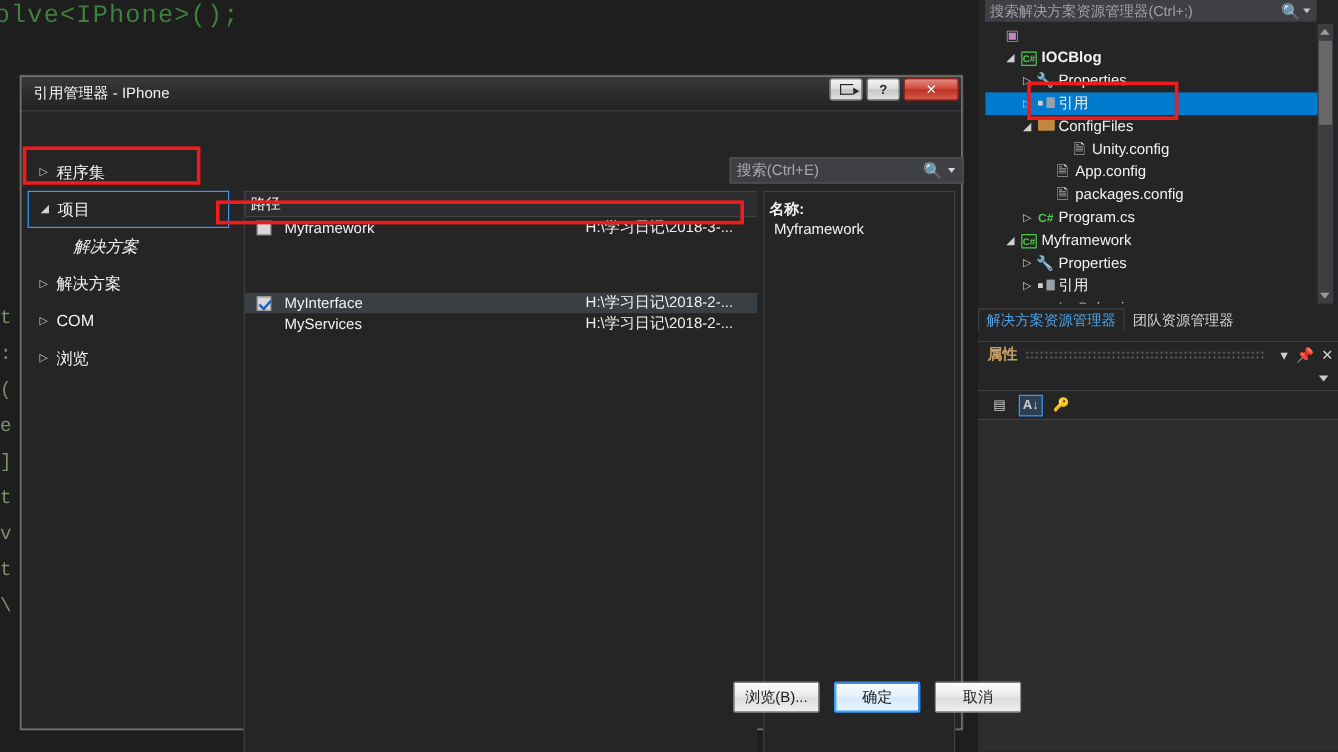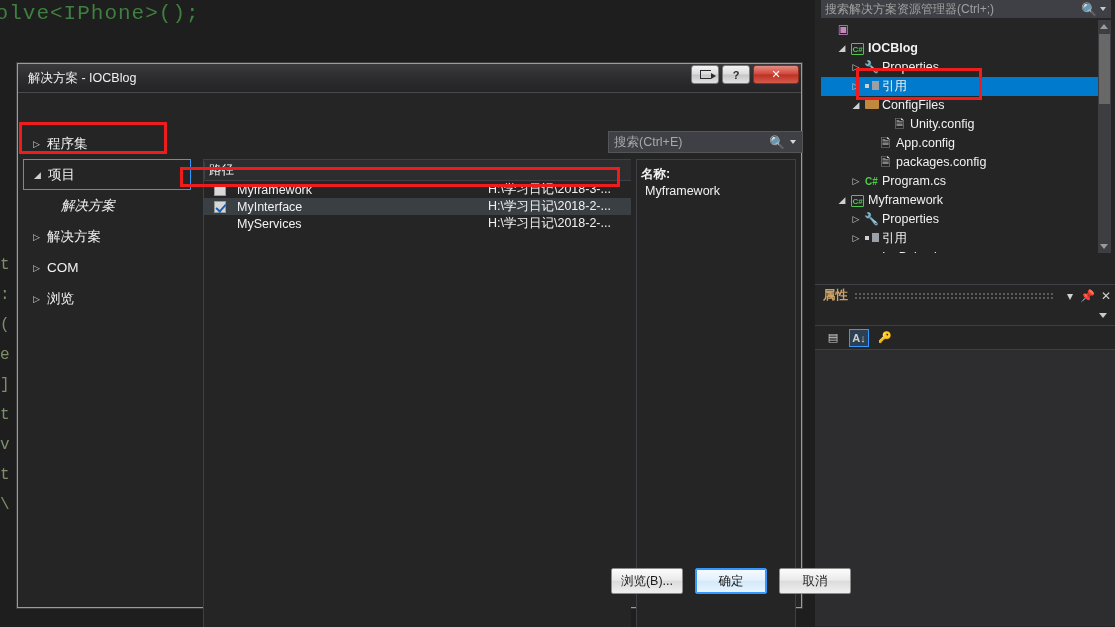--- a/index.html
+++ b/index.html
@@ -43,21 +43,21 @@
     border-right: 5px solid transparent; border-bottom: 5px solid #9a9a9a;
   }
   .ed-mark { position: absolute; left: 2px; width: 4px; background: #62752f; }
 
   
   .dock {
     position: absolute; left: 815px; top: 0; width: 300px; height: 627px;
     background: #252526; color: #f1f1f1; font-size: 12px;
   }
   .se-search {
-    position: relative; height: 18px; margin: 0 4px 0 6px;
+    position: relative; height: 18px; margin: 0 18px 0 6px;
     background: #3f3f46; border: 1px solid #3f3f46; color: #a0a0a0;
     font-size: 12px; line-height: 17px; padding-left: 3px;
     display: flex; align-items: center; overflow: hidden;
   }
   .se-search .ph { flex: 1; white-space: nowrap; }
   .se-search .mag { color: #c8c8c8; font-size: 13px; padding-right: 2px; }
   .se-search .caret {
     width: 0; height: 0; border-left: 3px solid transparent;
     border-right: 3px solid transparent; border-top: 4px solid #c8c8c8;
     margin-right: 4px;
@@ -236,21 +236,21 @@
   .lv-head {
     height: 21px; background: #2d2d30; border-bottom: 1px solid #3f3f46;
     display: flex; align-items: center; font-size: 12.5px; color: #f1f1f1;
   }
   .lv-col-name { width: 282px; padding-left: 33px; }
   .lv-col-path { flex: 1; padding-left: 4px; border-left: 1px solid #3f3f46; }
   .lv-row {
     height: 17px; display: flex; align-items: center;
     font-size: 12.5px; color: #f1f1f1;
   }
-  .lv-row.selected { background: #3a3f44; }
+  .lv-row.selected { background: #3a3f44; margin-top: 46px; }
   .lv-cb { width: 33px; display: flex; align-items: center; padding-left: 10px; }
   .cb {
     width: 12px; height: 12px; background: #d8d8d8; border: 1px solid #9a9a9a;
     display: inline-block; position: relative;
   }
   .cb.checked:after {
     content: ""; position: absolute; left: 3px; top: 0px;
     width: 4px; height: 8px; border: solid #1560bd;
     border-width: 0 2px 2px 0; transform: rotate(42deg);
   }
@@ -393,20 +393,24 @@
         </div>
       </div>
 
     <div class="se-vscroll">
       <div class="a-up"></div>
       <div class="thumb"></div>
       <div class="a-dn"></div>
     </div>
   </div>
 
+  <div class="se-tabs" id="se-tabs">
+      <div class="se-tab active"><span>解决方案资源管理器</span></div>
+      <div class="se-tab"><span>团队资源管理器</span></div>
+    </div>
 
   <div class="props">
     <div class="props-head">
       <span>属性</span>
       <span class="dots"></span>
       <span class="hbtn">▾</span>
       <span class="hbtn">📌</span>
       <span class="hbtn">✕</span>
     </div>
     <div class="props-combo">
@@ -421,21 +425,21 @@
         </div>
         <div class="pt-btn">
           <span>🔑</span>
         </div>
       </div>
     <div class="props-body"></div>
   </div>
 
   <div class="dlg">
     <div class="dlg-title">
-      <span>解决方案 - IOCBlog</span>
+      <span>引用管理器 - IPhone</span>
       <div class="win-btns">
         <div class="win-btn">
             <span class="restore"></span>
           </div>
         <div class="win-btn">?</div>
         <div class="win-btn close">✕</div>
       </div>
     </div>
 
     <div class="dlg-body">

